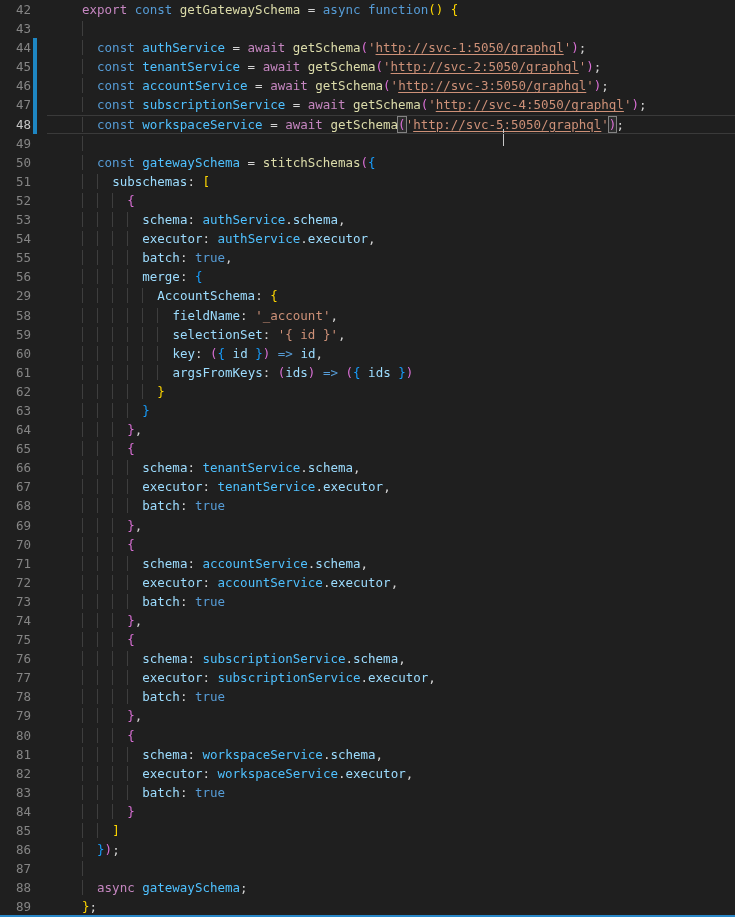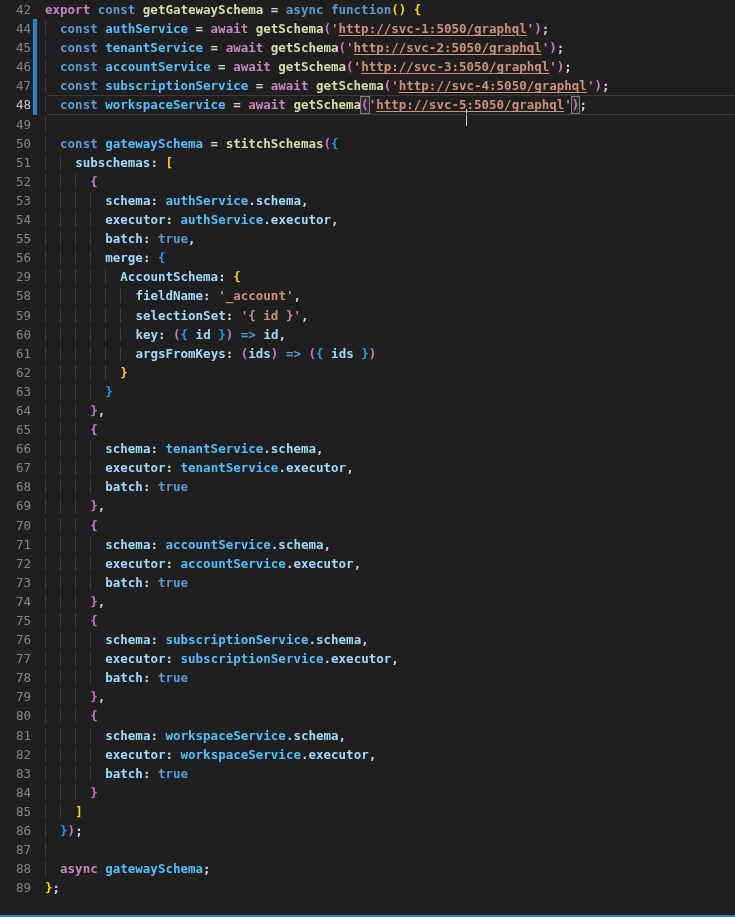--- a/index.html
+++ b/index.html
@@ -18,21 +18,21 @@
   .num {
     position:absolute; left:0; top:0; width:31px;
     text-align:right; color:var(--ln);
     user-select:none;
   }
   .line.current .num { color:var(--lnA); }
   .modbar {
     position:absolute; left:33px; top:0; height:100%; width:4px;
     background:var(--mod);
   }
-  .code { display:block; padding-left:45px; color:var(--fg);font-weight:bold; }
+  .code { display:block; padding-left:82px; color:var(--fg); }
   .g { background:linear-gradient(to right, var(--guide) 1px, transparent 1px); }
   .k1 { color:var(--k1); }
   .k2 { color:var(--k2); }
   .fn { color:var(--fn); }
   .vr { color:var(--vr); }
   .pr { color:var(--pr); }
   .st { color:var(--st); }
   .sl { color:var(--st); text-decoration:underline; text-underline-offset:2px; }
   .pu { color:var(--pu); }
   .b1 { color:var(--b1); }
@@ -58,20 +58,21 @@
     position:absolute; left:0; bottom:0; width:100%; height:2px;
     background:var(--bar);
   }
 </style>
 </head>
 <body>
 
 <div class="editor">
   <div>
       <div class="line"><span class="num">42</span><span class="code"><span class="k1">export </span><span class="k2">const </span><span class="fn">getGatewaySchema </span><span class="pu">= </span><span class="k2">async </span><span class="k2">function</span><span class="b1">()</span><span class="pu"> </span><span class="b1">{</span></span></div>
+      <div class="line"><span class="num">43</span><span class="code"><span class="g">  </span></span></div>
       <div class="line"><span class="num">44</span><span class="modbar"></span><span class="code"><span class="g">  </span><span class="k2">const </span><span class="vr">authService </span><span class="pu">= </span><span class="k1">await </span><span class="fn">getSchema</span><span class="b2">(</span><span class="st">'</span><span class="sl">http://svc-1:5050/graphql</span><span class="st">'</span><span class="b2">)</span><span class="pu">;</span></span></div>
       <div class="line"><span class="num">45</span><span class="modbar"></span><span class="code"><span class="g">  </span><span class="k2">const </span><span class="vr">tenantService </span><span class="pu">= </span><span class="k1">await </span><span class="fn">getSchema</span><span class="b2">(</span><span class="st">'</span><span class="sl">http://svc-2:5050/graphql</span><span class="st">'</span><span class="b2">)</span><span class="pu">;</span></span></div>
       <div class="line"><span class="num">46</span><span class="modbar"></span><span class="code"><span class="g">  </span><span class="k2">const </span><span class="vr">accountService </span><span class="pu">= </span><span class="k1">await </span><span class="fn">getSchema</span><span class="b2">(</span><span class="st">'</span><span class="sl">http://svc-3:5050/graphql</span><span class="st">'</span><span class="b2">)</span><span class="pu">;</span></span></div>
       <div class="line"><span class="num">47</span><span class="modbar"></span><span class="code"><span class="g">  </span><span class="k2">const </span><span class="vr">subscriptionService </span><span class="pu">= </span><span class="k1">await </span><span class="fn">getSchema</span><span class="b2">(</span><span class="st">'</span><span class="sl">http://svc-4:5050/graphql</span><span class="st">'</span><span class="b2">)</span><span class="pu">;</span></span></div>
       <div class="line current"><span class="num">48</span><span class="modbar"></span><span class="code"><span class="g">  </span><span class="k2">const </span><span class="vr">workspaceService </span><span class="pu">= </span><span class="k1">await </span><span class="fn">getSchema</span><span class="bm">(</span><span class="st">'</span><span class="sl">http://svc-5</span><span class="cr"></span><span class="sl">:5050/graphql</span><span class="st">'</span><span class="bm">)</span><span class="pu">;</span></span><span class="cl"></span></div>
       <div class="line"><span class="num">49</span><span class="code"><span class="g">  </span></span></div>
       <div class="line"><span class="num">50</span><span class="code"><span class="g">  </span><span class="k2">const </span><span class="vr">gatewaySchema </span><span class="pu">= </span><span class="fn">stitchSchemas</span><span class="b2">(</span><span class="b3">{</span></span></div>
       <div class="line"><span class="num">51</span><span class="code"><span class="g">  </span><span class="g">  </span><span class="pr">subschemas</span><span class="pu">: </span><span class="b1">[</span></span></div>
       <div class="line"><span class="num">52</span><span class="code"><span class="g">  </span><span class="g">  </span><span class="g">  </span><span class="b2">{</span></span></div>
       <div class="line"><span class="num">53</span><span class="code"><span class="g">  </span><span class="g">  </span><span class="g">  </span><span class="g">  </span><span class="pr">schema</span><span class="pu">: </span><span class="vr">authService</span><span class="pu">.</span><span class="pr">schema</span><span class="pu">,</span></span></div>

